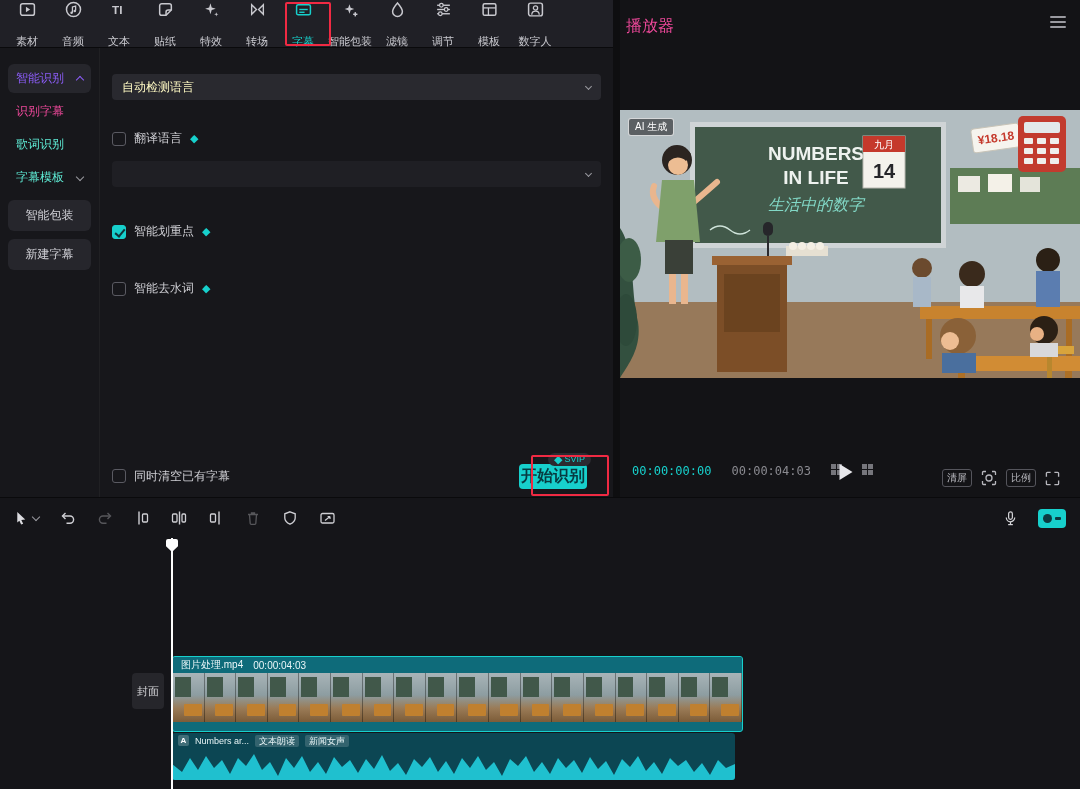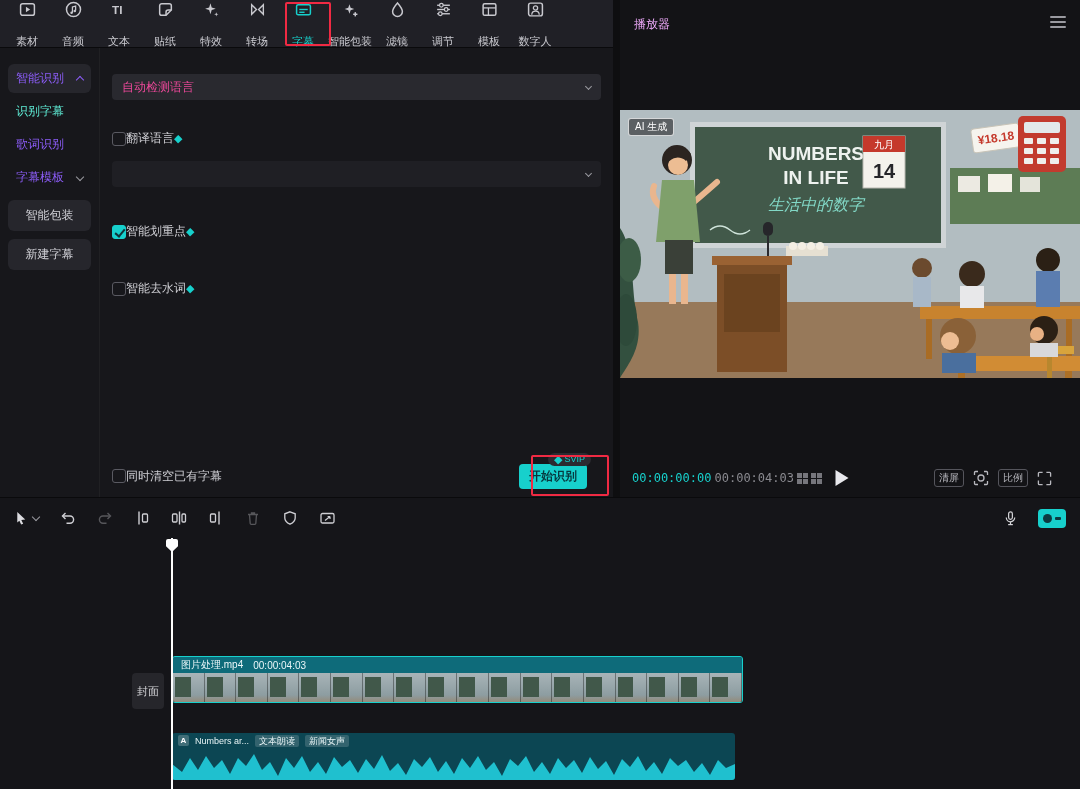--- a/index.html
+++ b/index.html
@@ -15,54 +15,54 @@
   .tb-lb{line-height:1}
 
   
   .anno{position:absolute;border:2px solid #f02a43;z-index:60;pointer-events:none;border-radius:2px}
   .anno-tab{left:285px;top:2px;width:46px;height:44px}
   .anno-start{left:531px;top:455px;width:78px;height:41px}
 
   
   .left-panel{position:absolute;left:0;top:48px;width:613px;height:449px;background:#17171b;display:flex}
   .sidebar{width:100px;padding-top:12px;border-right:1px solid rgba(255,255,255,.04)}
-  .sb-item{margin:4px 8px;padding:6px 8px;font-size:12px;color:#8b5cf6;border-radius:6px;display:flex;justify-content:space-between;align-items:center;cursor:pointer}
+  .sb-item{margin:4px 8px;padding:6px 8px;font-size:12px;color:#5eead4;border-radius:6px;display:flex;justify-content:space-between;align-items:center;cursor:pointer}
   .sb-item.head-active{background:#26262c;color:#8b5cf6}
-  .sb-item.selected{color:#5eead4}
+  .sb-item.selected{color:#ec4899}
   .sb-btn{margin:8px 8px;padding:7px 0;font-size:12px;color:#d0d0d6;background:#26262c;border-radius:6px;text-align:center;cursor:pointer}
   .chev{width:6px;height:6px;border-right:1.4px solid currentColor;border-bottom:1.4px solid currentColor;display:inline-block}
   .chev.up{transform:rotate(-135deg);margin-top:3px}
   .chev.down{transform:rotate(45deg);margin-bottom:2px;color:#9a9aa0}
 
   .settings{flex:1;position:relative;padding:16px 12px 0 12px}
   .field-label{font-size:12px;color:#d6d6da}
-  .select{margin-top:10px;height:26px;background:#29292f;border-radius:4px;display:flex;align-items:center;justify-content:space-between;padding:8px 10px;font-size:12px;color:#ec4899;cursor:pointer}
+  .select{margin-top:10px;height:26px;background:#29292f;border-radius:4px;display:flex;align-items:center;justify-content:space-between;padding:8px 10px;font-size:12px;color:#fef9c3;cursor:pointer}
   .select .chev{color:#9a9aa0;width:5px;height:5px}
   .select.dim{background:#1f1f24;margin-top:14px}
-  .chk-row{display:flex;align-items:center;gap:0;font-size:12px;color:#cfcfd4;cursor:pointer}
+  .chk-row{display:flex;align-items:center;gap:8px;font-size:12px;color:#cfcfd4;cursor:pointer}
   .chk{width:14px;height:14px;border:1px solid #5a5a62;border-radius:3px;background:transparent;flex:0 0 auto}
   .chk.checked{background:#17d0cc;border-color:#17d0cc;position:relative}
   .chk.checked::after{content:"";position:absolute;left:4px;top:1px;width:4px;height:8px;border-right:2px solid #10343a;border-bottom:2px solid #10343a;transform:rotate(40deg)}
   .vip{color:#17d0cc;font-size:11px;line-height:1}
   .row-translate{margin-top:30px}
   .row-highlight{margin-top:36px}
   .row-filler{margin-top:40px}
   .bottom-bar{position:absolute;left:0;right:0;bottom:0;height:42px;display:flex;align-items:center;justify-content:space-between;padding:0 12px;background:#17171b}
   .start-area{position:relative;margin-right:14px}
-  .start-btn{border:none;background:#17d0cc;color:#073a40;font-size:12px;font-weight:bold;width:68px;height:25px;border-radius:4px;cursor:pointer;font-family:inherit}
+  .start-btn{border:none;background:#17d0cc;color:#073a40;font-size:16px;font-weight:bold;width:68px;height:25px;border-radius:4px;cursor:pointer;font-family:inherit}
   .svip-badge{position:absolute;top:-11px;right:-4px;background:#2b2b31;border-radius:8px;padding:1px 6px;font-size:9px;color:#17d0cc;display:flex;align-items:center;gap:2px;white-space:nowrap}
 
   
   .player{position:absolute;left:620px;top:0;width:460px;height:497px;background:#131316}
-  .player-title{position:absolute;left:14px;top:16px;font-size:12px;color:#f0abfc}
+  .player-title{position:absolute;left:6px;top:16px;font-size:16px;color:#ec4899}
   .menu-icon{position:absolute;right:14px;top:16px;width:16px;height:12px;display:flex;flex-direction:column;justify-content:space-between;cursor:pointer}
   .menu-icon i{height:2px;background:#9a9aa0;border-radius:1px}
   .video{position:absolute;left:0;top:110px;width:460px;height:268px;background:#000;overflow:hidden}
   .ai-badge{position:absolute;left:8px;top:8px;background:rgba(20,20,22,.55);border:1px solid rgba(255,255,255,.75);color:#fff;font-size:10px;padding:1px 6px;border-radius:3px;z-index:5}
-  .controls{position:absolute;left:0;right:16px;top:464px;height:28px;display:flex;align-items:center;padding:0 12px;gap:3px}
+  .controls{position:absolute;left:0;right:8px;top:464px;height:28px;display:flex;padding:0 12px;gap:20px}
   .time-cur{color:#17d0cc;font-size:12px;font-family:"DejaVu Sans Mono",monospace}
   .time-dur{color:#8a8a90;font-size:12px;font-family:"DejaVu Sans Mono",monospace}
   .grid-ic{width:11px;height:11px;background:
     linear-gradient(#76767c,#76767c) 0 0/5px 5px no-repeat,
     linear-gradient(#76767c,#76767c) 6px 0/5px 5px no-repeat,
     linear-gradient(#76767c,#76767c) 0 6px/5px 5px no-repeat,
     linear-gradient(#76767c,#76767c) 6px 6px/5px 5px no-repeat;cursor:pointer}
   .play-btn{position:absolute;left:50%;transform:translateX(-50%);width:0;height:0;border-left:13px solid #e8e8ec;border-top:8px solid transparent;border-bottom:8px solid transparent;cursor:pointer}
   .pc-right{margin-left:auto;display:flex;align-items:center;gap:9px}
   .pc-box{font-size:10px;color:#b8b8be;border:1px solid #55555c;border-radius:3px;padding:1px 4px;cursor:pointer;white-space:nowrap}
@@ -75,21 +75,21 @@
   .tool{cursor:pointer;display:flex;align-items:center;gap:4px}
   .tl-right{margin-left:auto;display:flex;align-items:center;gap:20px}
   .teal-toggle{width:28px;height:19px;background:#17d0cc;border-radius:4px;position:relative;cursor:pointer}
   .teal-toggle::after{content:"";position:absolute;left:5px;top:5px;width:9px;height:9px;border-radius:50%;background:#0d3a40}
   .teal-toggle::before{content:"";position:absolute;right:5px;top:8px;width:6px;height:3px;background:#0d3a40;border-radius:1px}
 
   .tracks{position:absolute;left:0;top:557px;right:0;bottom:0}
   .hdr-sep{position:absolute;left:130px;top:557px;bottom:0;width:1px;background:#0c0c0e}
   .cover-btn{position:absolute;left:132px;top:672px;width:32px;height:36px;background:#26262b;border-radius:4px;color:#d8d8dc;font-size:11px;display:flex;align-items:center;justify-content:center;cursor:pointer;white-space:nowrap}
 
-  .video-clip{position:absolute;left:172px;top:656px;width:571px;height:47px;border-radius:3px;overflow:hidden;border:1px solid #17d0cc;background:#0e6b7a;cursor:pointer}
+  .video-clip{position:absolute;left:172px;top:656px;width:571px;height:76px;border-radius:3px;overflow:hidden;border:1px solid #17d0cc;background:#0e6b7a;cursor:pointer}
   .clip-header{height:16px;background:#0e6b7a;display:flex;align-items:center;gap:10px;padding:0 8px;font-size:10px;color:#eaf6f8;white-space:nowrap}
   .thumbs{display:flex;height:49px;background:#222}
   .thumb{flex:1 0 auto;position:relative;border-right:1px solid rgba(0,0,0,.35);background:linear-gradient(180deg,#a8b4b8 0,#8d9da1 45%,#9a7b57 72%,#7c5c38 100%)}
   .thumb::before{content:"";position:absolute;left:2px;top:4px;width:52%;height:40%;background:#41584a}
   .thumb::after{content:"";position:absolute;right:2px;bottom:6px;width:58%;height:24%;background:#c0802f;border-radius:1px}
 
   .audio-clip{position:absolute;left:172px;top:733px;width:563px;height:47px;border-radius:3px;background:#0c4653;overflow:hidden;cursor:pointer}
   .aclip-header{height:15px;display:flex;align-items:center;gap:6px;padding:0 6px;font-size:9px;color:#e8f4f6;white-space:nowrap}
   .a-ic{width:11px;height:11px;background:rgba(255,255,255,.22);border-radius:2px;font-size:8px;display:flex;align-items:center;justify-content:center;color:#fff;font-weight:bold}
   .a-tag{background:rgba(255,255,255,.16);border-radius:2px;padding:0 4px;line-height:12px}

